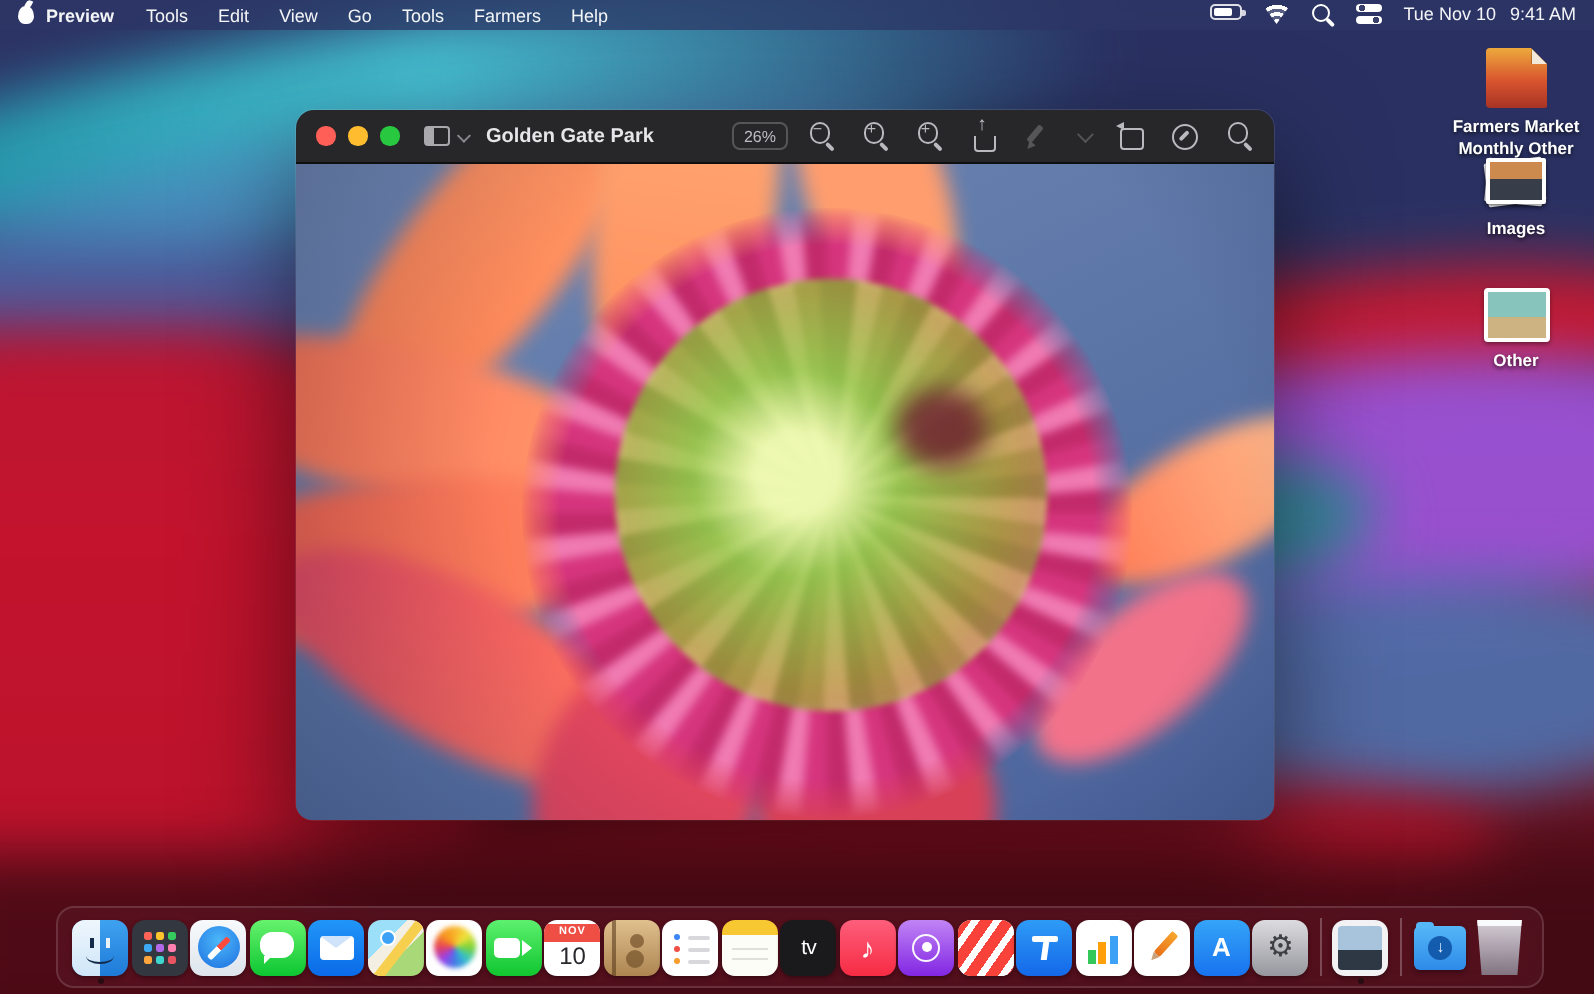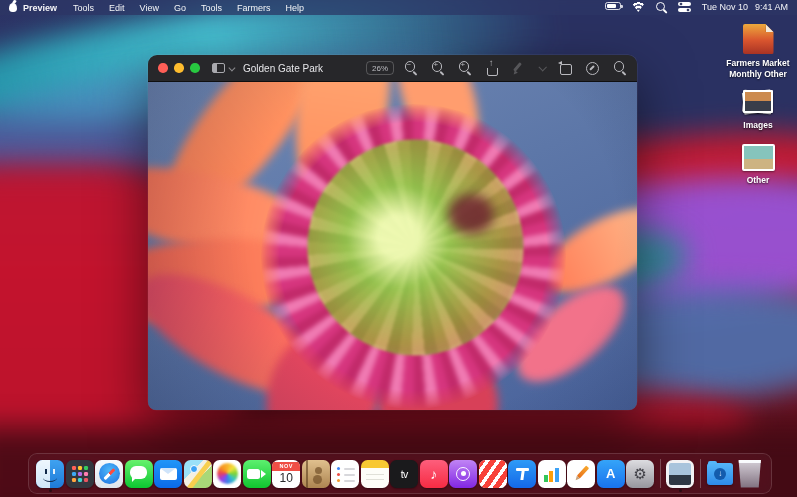--- a/index.html
+++ b/index.html
@@ -70,21 +70,21 @@
     box-shadow:0 22px 55px rgba(0,0,0,.55),0 0 0 .5px rgba(255,255,255,.12);display:flex;flex-direction:column}
   .titlebar{height:27px;flex:none;background:#27272a;border-radius:9px 9px 0 0;display:flex;align-items:center;
     padding:0 10px;color:#c9c9ce;border-bottom:1px solid rgba(0,0,0,.6)}
   .lights{display:flex;gap:6.5px;margin-right:12px}
   .light{width:9.5px;height:9.5px;border-radius:50%}
   .l-close{background:#ff5f57}.l-min{background:#febc2e}.l-zoom{background:#28c840}
   .sidebar-btn{display:flex;align-items:center;gap:4px;margin-right:10px;cursor:default}
   .sb-icon{width:13px;height:10px;border:1.3px solid #a8a8ad;border-radius:2px;position:relative}
   .sb-icon::before{content:"";position:absolute;left:0;top:0;bottom:0;width:4px;background:#a8a8ad}
   .chev{width:4.5px;height:4.5px;border-right:1.3px solid #8a8a8e;border-bottom:1.3px solid #8a8a8e;transform:rotate(45deg) translateY(-1px)}
-  .win-title{font-size:10px;font-weight:400;color:#e6e6e9;white-space:nowrap}
+  .win-title{font-size:10px;font-weight:700;color:#e6e6e9;white-space:nowrap}
   .tb-spacer{flex:1}
   .zoom-badge{font-size:8px;color:#bdbdc2;border:1px solid rgba(255,255,255,.22);border-radius:4px;padding:1.5px 5px;margin-right:8px}
   .tools{display:flex;align-items:center;gap:11px}
   .tool{width:16px;height:16px;position:relative;color:#b9b9be;display:flex;align-items:center;justify-content:center;flex:none}
   .tool.disabled{opacity:.32}
   .tool.mag::before{content:"";position:absolute;top:1px;left:2.5px;width:8.5px;height:8.5px;border:1.4px solid currentColor;border-radius:50%}
   .tool.mag::after{content:"";position:absolute;bottom:0;right:2px;width:1.6px;height:5px;background:currentColor;border-radius:1px;transform:rotate(-45deg)}
   .tool.mag .glyph{position:absolute;top:1px;left:2.5px;width:8.5px;height:8.5px;font-size:8px;line-height:8.5px;text-align:center}
   .tool-share::before{content:"";position:absolute;bottom:.5px;left:3.5px;width:9px;height:10px;border:1.3px solid currentColor;border-radius:2px}
   .tool-share .glyph{position:absolute;top:-2.5px;left:0;right:0;text-align:center;font-size:9.5px;background:#27272a;line-height:10px}
@@ -265,21 +265,21 @@
   </div>
 </div>
 
 <div>
     <div class="dicon kind-document" style="top: 24px;">
       <div class="dthumb">
         <div class="inner"></div>
       </div>
       <div class="dlabel">Farmers Market Monthly Other</div>
     </div>
-    <div class="dicon kind-photo-stack" style="top: 88px;">
+    <div class="dicon kind-photo-stack" style="top: 77px;">
       <div class="dthumb">
         <div class="layer l1"></div>
         <div class="layer l2"></div>
         <div class="inner"></div>
       </div>
       <div class="dlabel">Images</div>
     </div>
     <div class="dicon kind-photo" style="top: 144px;">
       <div class="dthumb">
         <div class="inner"></div>

